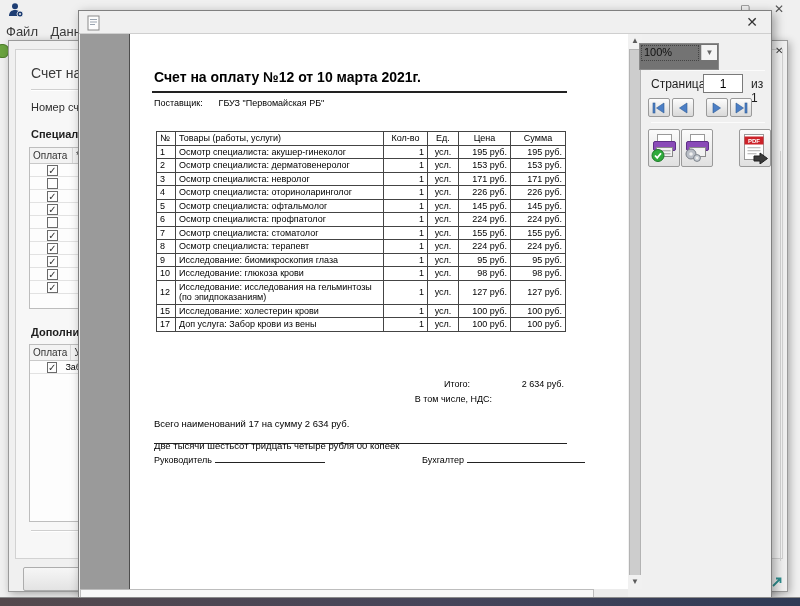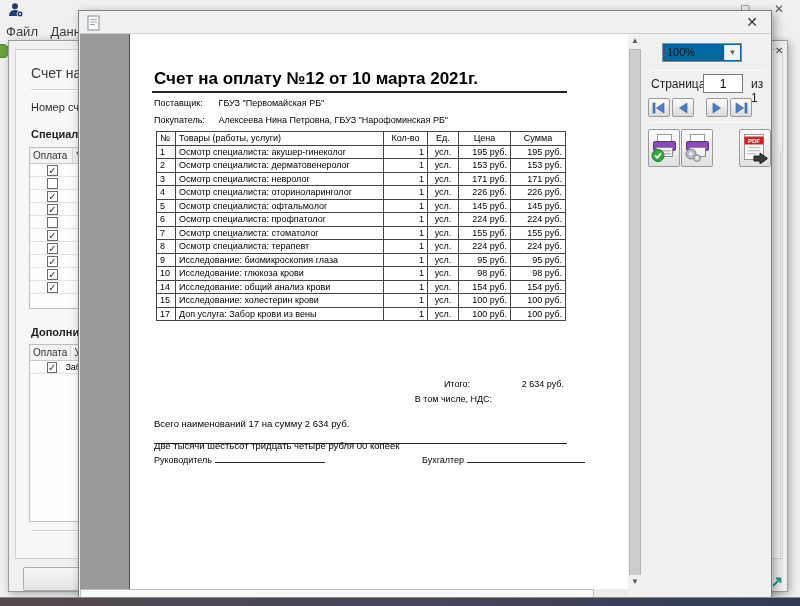--- a/index.html
+++ b/index.html
@@ -43,38 +43,38 @@
   #vscroll { position:absolute; left:549px; top:23px; width:14px; height:555px; background:#f1f1f1; }
   .sb-btn { position:absolute; left:0; width:14px; height:14px; background:#f1f1f1; color:#5a5a5a;
     font-size:8px; text-align:center; line-height:14px; }
   #vthumb { position:absolute; left:1px; top:15px; width:12px; height:558px; background:#cdcdcd; border:1px solid #b3b3b3; }
   #hscroll { position:absolute; left:1px; top:578px; width:548px; height:10px; background:#ececec; }
   #hthumb { position:absolute; left:0; top:0; width:514px; height:10px; background:#f8f8f8; border:1px solid #bdbdbd; }
   #sb-corner { position:absolute; left:549px; top:578px; width:14px; height:10px; background:#f0f0f0; }
 
   
   .rp-sep { position:absolute; height:1px; background:#b0b0b0; border-bottom:1px solid #fbfbfb; }
-  #zoom-combo { position:absolute; left:583px; top:32px; width:80px; height:19px; background:#0369a1;
+  #zoom-combo { position:absolute; left:560px; top:32px; width:80px; height:27px; background:#737373;
     border:1px solid #8a8a8a; font-size:11px; color:#111; }
   #zoom-combo .val { position:absolute; left:2px; top:2px; width:56px; height:14px; line-height:13px;
     padding-left:2px; outline:1px dotted #444; }
   #zoom-combo .dd { position:absolute; right:1px; top:1px; width:16px; height:15px; background:#f4f4f4;
     color:#666; font-size:8px; text-align:center; line-height:15px; border-left:1px solid #d0d0d0; }
   .rp-label { position:absolute; font-size:12px; color:#1e1e1e; }
   #page-input { position:absolute; left:624px; top:63px; width:40px; height:19px; border:1px solid #7a7a7a;
     background:#fff; font-size:12px; text-align:center; font-family:"Liberation Sans",sans-serif; }
   .nav-btn { position:absolute; top:87px; width:22px; height:19px; background:linear-gradient(#fdfdfd,#d9d9d9);
     border:1px solid #9a9a9a; border-radius:2px; padding:0; }
   .big-btn { position:absolute; top:118px; width:32px; height:38px; background:linear-gradient(#fbfbfb,#e0e0e0);
     border:1px solid #9a9a9a; border-radius:2px; padding:0; }
   .nav-btn svg, .big-btn svg { display:block; margin:auto; }
 
   
   #page * { font-family:"Liberation Sans",sans-serif; }
-  .doc-title { position:absolute; left:24px; top:35px; font-size:17px; font-weight:bold; color:#000; }
+  .doc-title { position:absolute; left:24px; top:35px; font-size:14px; font-weight:bold; color:#000; }
   .doc-rule { position:absolute; left:22px; top:57px; width:415px; height:2px; background:#222; }
   .doc-row { position:absolute; font-size:9px; color:#000; }
   .doc-lbl { display:inline-block; width:62px; }
   #inv-table { position:absolute; left:26px; top:97px; width:410px; border-collapse:collapse; table-layout:fixed; }
   #inv-table th, #inv-table td { border:1px solid #444; font-size:9px; font-weight:normal; color:#000;
     padding:1px 3px; line-height:10.5px; overflow:hidden; }
   #inv-table th { text-align:left; }
   #inv-table th.c-qty,#inv-table th.c-unit,#inv-table th.c-price,#inv-table th.c-sum { text-align:center; }
   .c-n { width:19px; } .c-name { width:208px; } .c-qty { width:44px; text-align:right; }
   .c-unit { width:31px; text-align:center;margin-top:37px; } .c-price { width:52px; text-align:right; } .c-sum { width:55px; text-align:right; }
@@ -194,24 +194,20 @@
     </div>
 
     <div id="viewport">
       <div id="page">
         <div class="doc-title">Счет на оплату №12 от 10 марта 2021г.</div>
         <div class="doc-rule"></div>
         <div class="doc-row" style="left:24px; top:64px;">
           <span class="doc-lbl">Поставщик:</span>
           <span>ГБУЗ "Первомайская РБ"</span>
         </div>
-        <div class="doc-row" style="left:24px; top:81px;">
-          <span class="doc-lbl">Покупатель:</span>
-          <span>Алексеева Нина Петровна, ГБУЗ "Нарофоминская РБ"</span>
-        </div>
 
         <table id="inv-table">
           <thead>
               <tr>
                 <th class="c-n">№</th>
                 <th class="c-name">Товары (работы, услуги)</th>
                 <th class="c-qty">Кол-во</th>
                 <th class="c-unit">Ед.</th>
                 <th class="c-price">Цена</th>
                 <th class="c-sum">Сумма</th>
@@ -292,26 +288,26 @@
               </tr>
               <tr>
                 <td class="c-n">10</td>
                 <td class="c-name">Исследование: глюкоза крови</td>
                 <td class="c-qty">1</td>
                 <td class="c-unit">усл.</td>
                 <td class="c-price">98 руб.</td>
                 <td class="c-sum">98 руб.</td>
               </tr>
               <tr>
-                <td class="c-n">14</td>
-                <td class="c-name">Исследование: общий анализ крови</td>
-                <td class="c-qty">1</td>
-                <td class="c-unit">усл.</td>
-                <td class="c-price">154 руб.</td>
-                <td class="c-sum">154 руб.</td>
+                <td class="c-n">12</td>
+                <td class="c-name">Исследование: исследования на гельминтозы (по эпидпоказаниям)</td>
+                <td class="c-qty">1</td>
+                <td class="c-unit">усл.</td>
+                <td class="c-price">127 руб.</td>
+                <td class="c-sum">127 руб.</td>
               </tr>
               <tr>
                 <td class="c-n">15</td>
                 <td class="c-name">Исследование: холестерин крови</td>
                 <td class="c-qty">1</td>
                 <td class="c-unit">усл.</td>
                 <td class="c-price">100 руб.</td>
                 <td class="c-sum">100 руб.</td>
               </tr>
               <tr>

